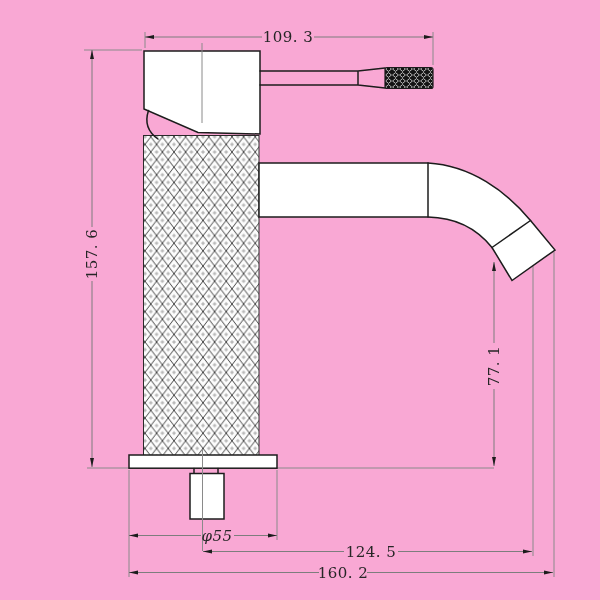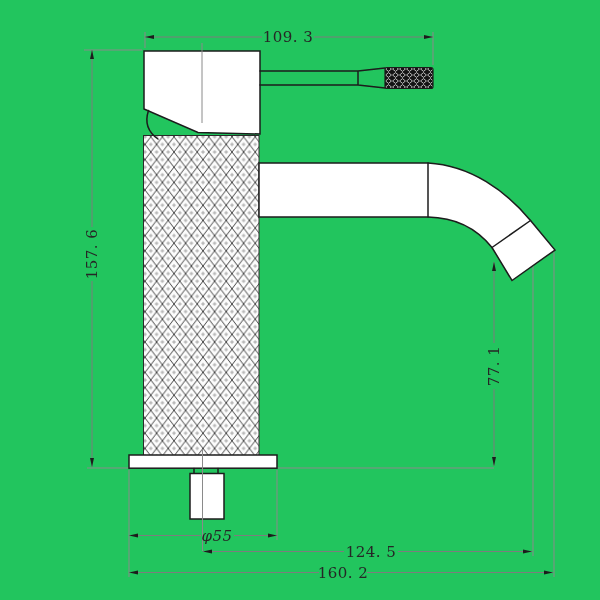--- a/index.html
+++ b/index.html
@@ -1,19 +1,19 @@
 <!DOCTYPE html>
 <html><head>
 <meta charset="utf-8">
 <style>
   html,body{margin:0;padding:0;background:#ffffff;}
   .canvas{
     position:relative;
     width:600px;height:600px;
-    background:#22c55e;
+    background:#f9a8d4;
     font-family:"DejaVu Serif", serif;
     overflow:hidden;
   }
   svg text{
     font-family:"DejaVu Serif", serif;
     font-size:15px;
     fill:#262626;
     letter-spacing:0.5px;
   }
   .outline{stroke:#1c1c1c;stroke-width:1.5;fill:none;stroke-linecap:round;}

